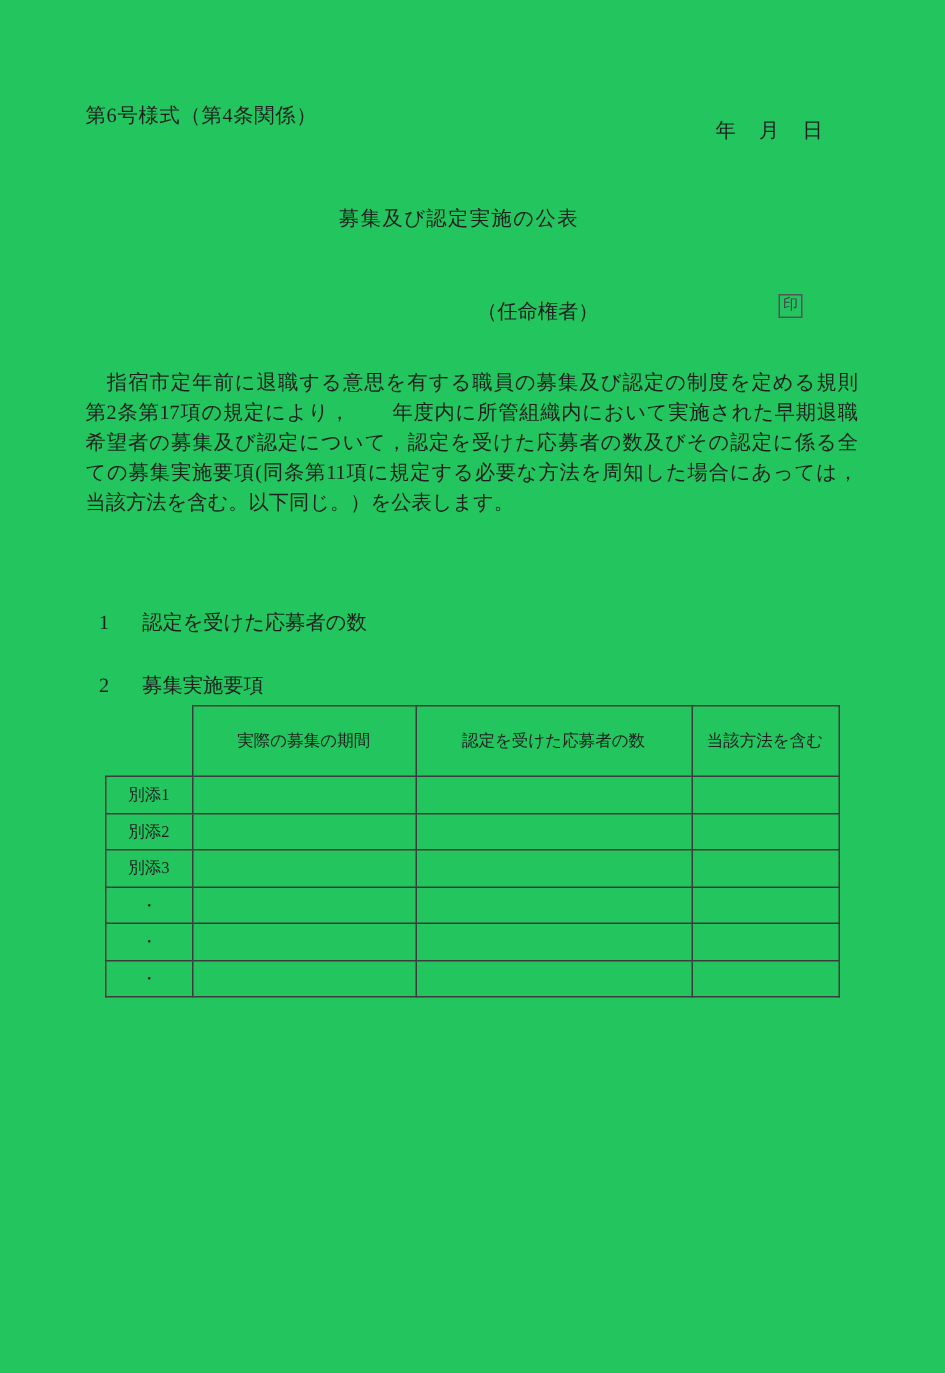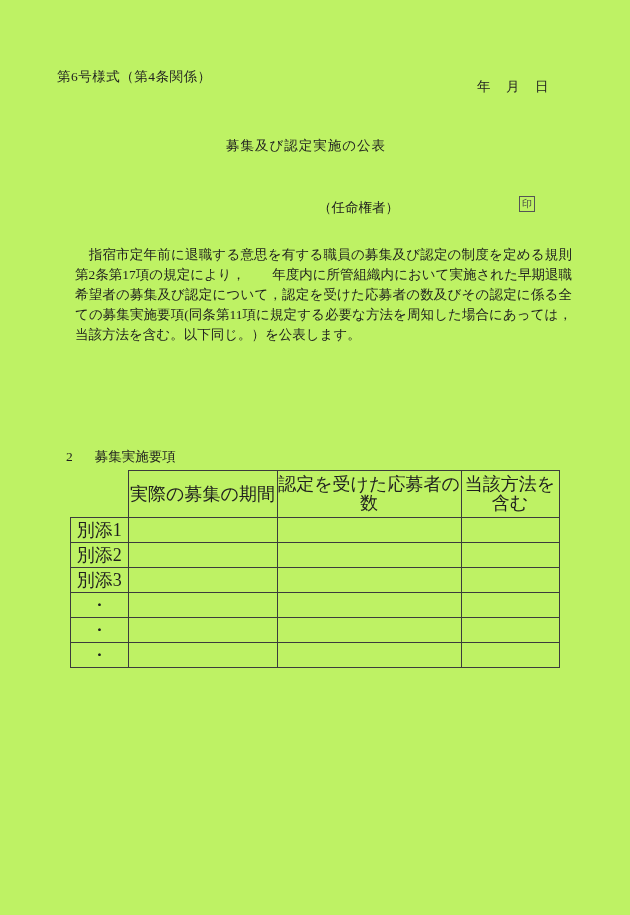--- a/index.html
+++ b/index.html
@@ -5,21 +5,21 @@
   html, body {
     margin: 0;
     padding: 0;
     background: #e8e8e8;
   }
   .page {
     position: relative;
     width: 630px;
     height: 915px;
     margin: 0 auto;
-    background: #bef264;
+    background: #22c55e;
     font-family: "Liberation Serif", "DejaVu Serif", serif;
     color: #1f1f1f;
     font-size: 13.5px;
     overflow: hidden;
   }
   .form-number {
     position: absolute;
     left: 57px;
     top: 68px;
     letter-spacing: 0.5px;
@@ -60,42 +60,41 @@
     position: absolute;
     left: 57px;
     top: 245px;
     width: 515px;
   }
   .body-line {
     line-height: 20px;
     white-space: nowrap;
     text-align: justify;
     text-align-last: justify;
-    margin-left: 18px;
   }
   .body-line.last {
     text-align-last: left;
   }
   .section {
     position: absolute;
     left: 66px;
   }
   .section-1 { top: 406px; }
   .section-2 { top: 448px; }
   .section .num {
     display: inline-block;
     margin-right: 22px;
   }
   .form-table {
     position: absolute;
     left: 70px;
     top: 470px;
     border-collapse: collapse;
     table-layout: fixed;
-    font-size: 18px;
+    font-size: 11px;
     color: #1f1f1f;
   }
   .form-table th, .form-table td {
     border: 1px solid #3c3c3c;
     padding: 0;
     font-weight: normal;
     text-align: center;
     vertical-align: middle;
   }
   .form-table th.corner {
@@ -130,20 +129,23 @@
   <div class="seal-box">印</div>
 
   <div class="body-paragraph">
     <div class="body-line">　指宿市定年前に退職する意思を有する職員の募集及び認定の制度を定める規則</div>
     <div class="body-line">第2条第17項の規定により，　　年度内に所管組織内において実施された早期退職</div>
     <div class="body-line">希望者の募集及び認定について，認定を受けた応募者の数及びその認定に係る全</div>
     <div class="body-line">ての募集実施要項(同条第11項に規定する必要な方法を周知した場合にあっては，</div>
     <div class="body-line last">当該方法を含む。以下同じ。）を公表します。</div>
   </div>
 
+  <div class="section section-1">
+    <span class="num">1</span><span>認定を受けた応募者の数</span>
+  </div>
 
   <div class="section section-2">
     <span class="num">2</span><span>募集実施要項</span>
   </div>
 
   <table class="form-table">
     <thead>
       <tr>
         <th class="corner col-label"></th>
         <th class="col-period">実際の募集の期間</th>

